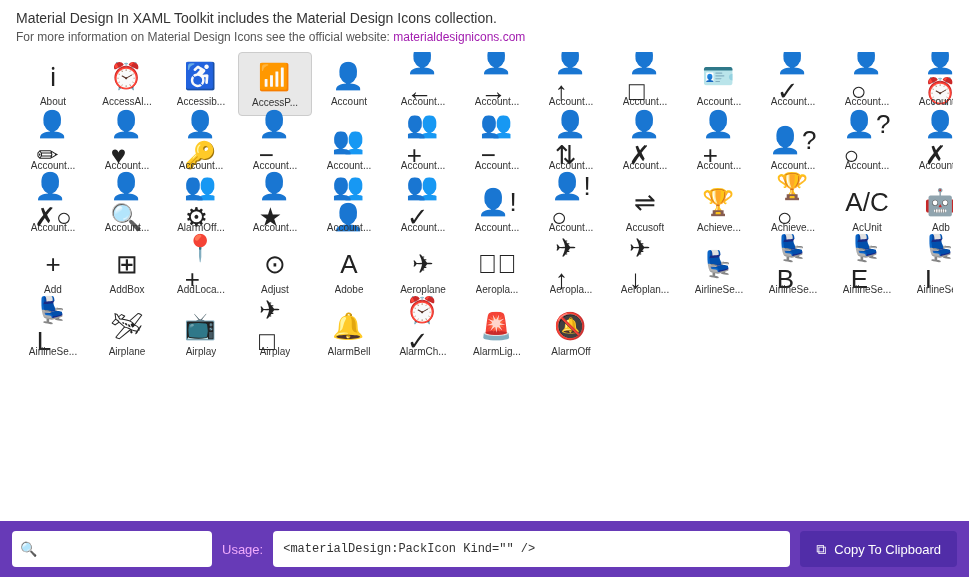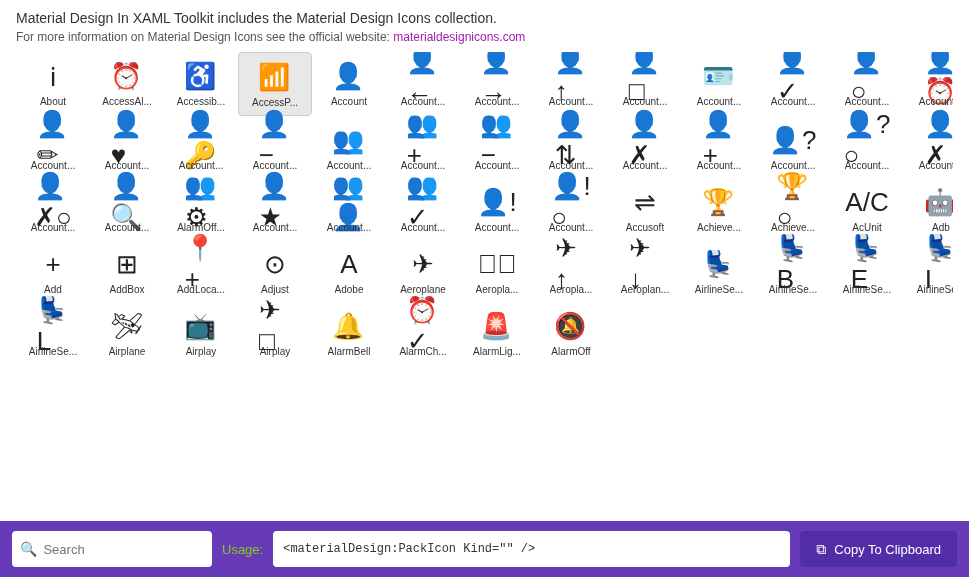--- a/index.html
+++ b/index.html
@@ -116,21 +116,21 @@
 
     .search-input {
       border: none;
       outline: none;
       font-size: 13px;
       width: 100%;
       background: transparent;
     }
 
     .usage-label {
-      color: #84cc16;
+      color: #f0abfc;
       font-size: 13px;
       font-weight: 500;
       white-space: nowrap;
     }
 
     .usage-code {
       background: #fff;
       border-radius: 4px;
       padding: 4px 10px;
       font-size: 12px;
@@ -415,21 +415,20 @@
       <div class="icon-item" title="AlarmOff">
         <div class="icon-svg">🔕</div>
         <div class="icon-label">AlarmOff</div>
       </div>
     </div>
 </div>
 
 <div class="bottom-bar">
   <div class="search-box">
     <span class="search-icon-span">🔍</span>
-    <input class="search-input" type="text" placeholder="Search" style="">
   </div>
   <span class="usage-label">Usage:</span>
   <div class="usage-code">&lt;materialDesign:PackIcon Kind="" /&gt;</div>
   <button class="copy-btn">
     <span class="copy-icon">⧉</span>
     <span>Copy To Clipboard</span>
   </button>
 </div>
 
 </body></html>

